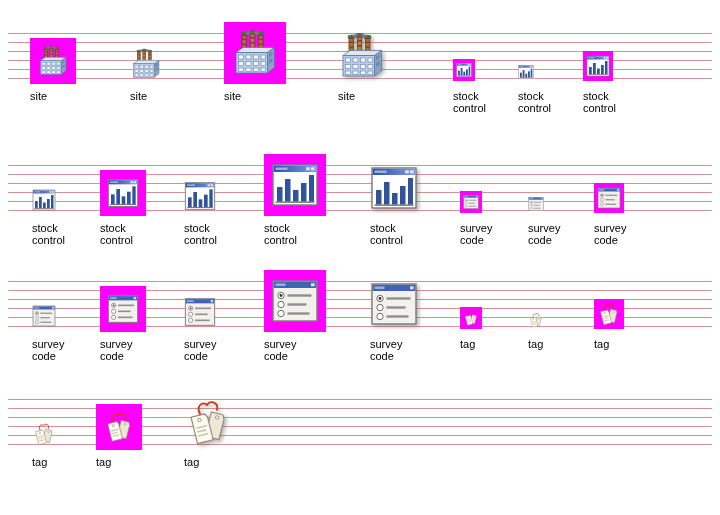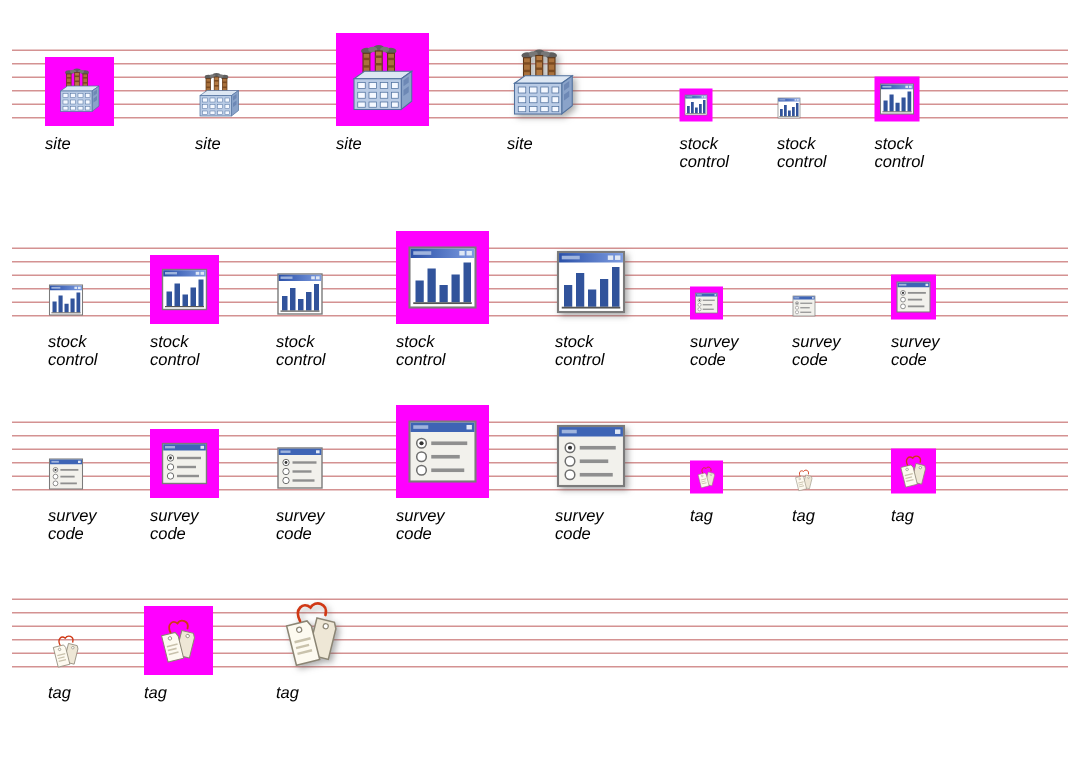--- a/index.html
+++ b/index.html
@@ -3,21 +3,21 @@
 <meta charset="utf-8">
 <style>
   * { box-sizing: border-box; }
   html, body { margin: 0; padding: 0; }
   body {
     width: 720px; height: 515px;
     background: #ffffff;
     font-family: "Liberation Sans", sans-serif;
     overflow: hidden;
   }
-  #catalog { position: relative; width: 720px; height: 463px; font-style: italic; }
+  #catalog { position: relative; width: 720px; height: 463px; }
   .guide-line { position: absolute; height: 1px; }
   .icon-cell {
     position: absolute;
     display: flex; align-items: center; justify-content: center;
   }
   .icon-cell.shadow svg { filter: drop-shadow(2.5px 2.5px 2px rgba(90,90,90,0.5)); }
   .icon-label {
     position: absolute; width: 56px;
     font-size: 11px; line-height: 12px; color: #000000;
   }

